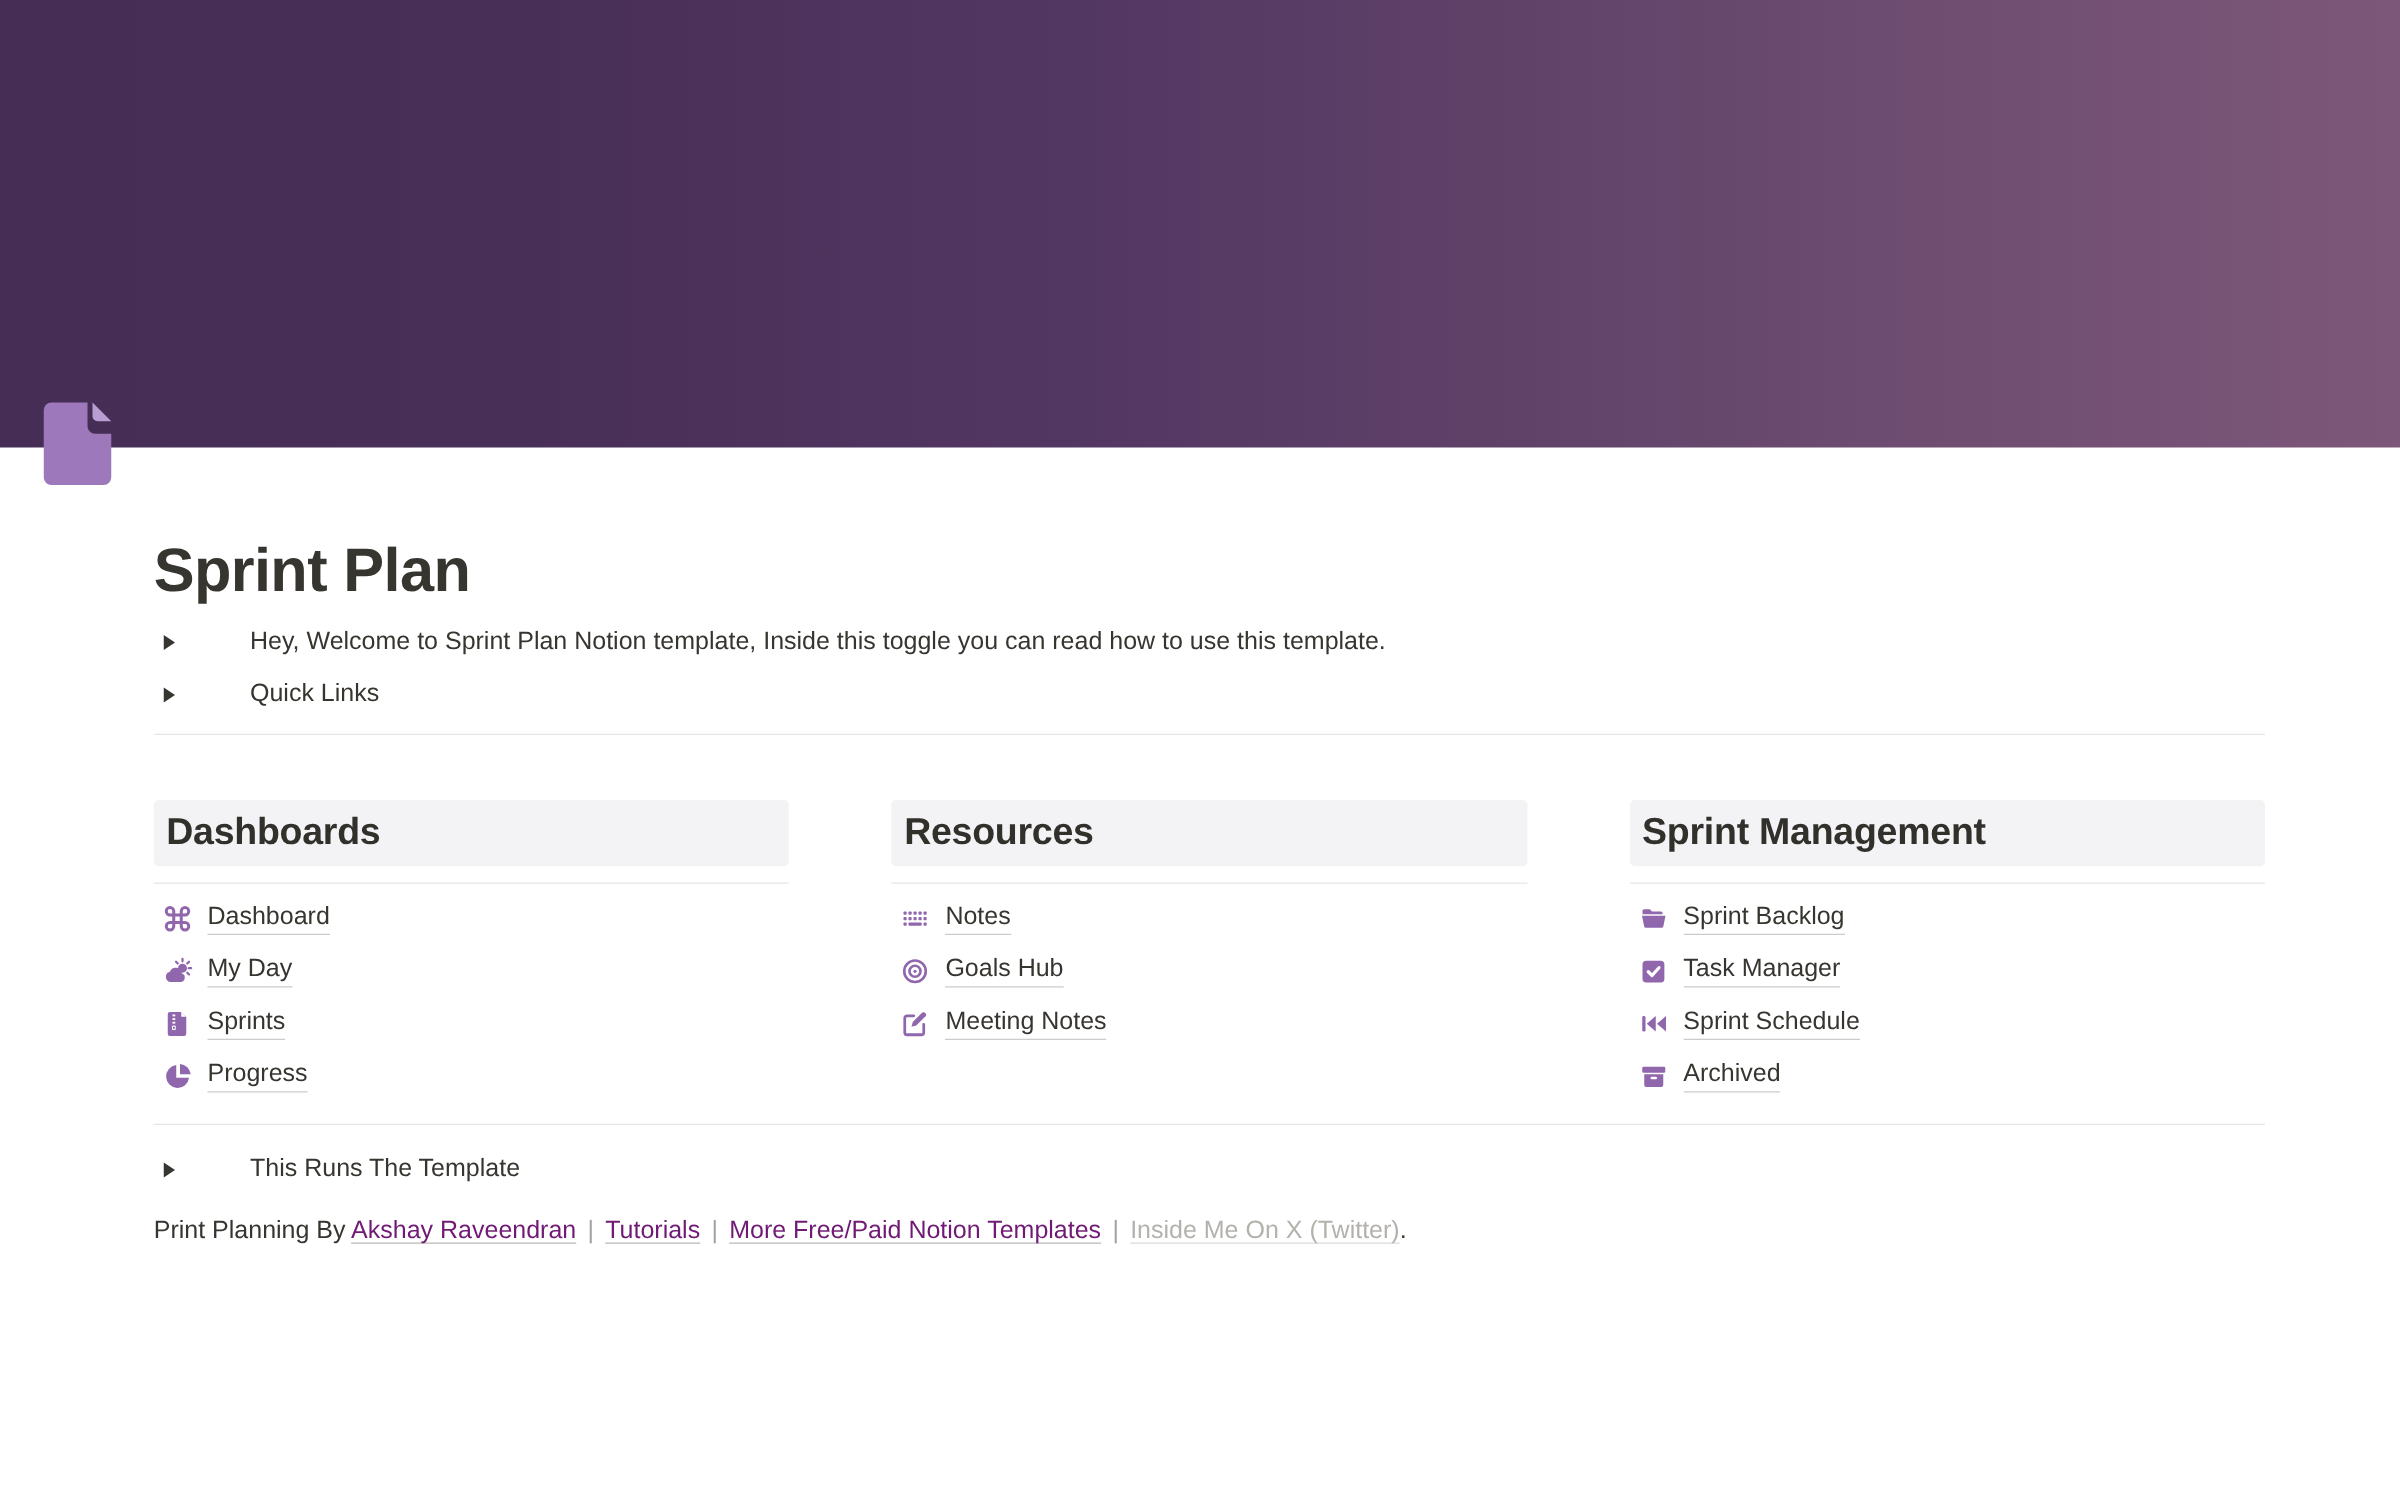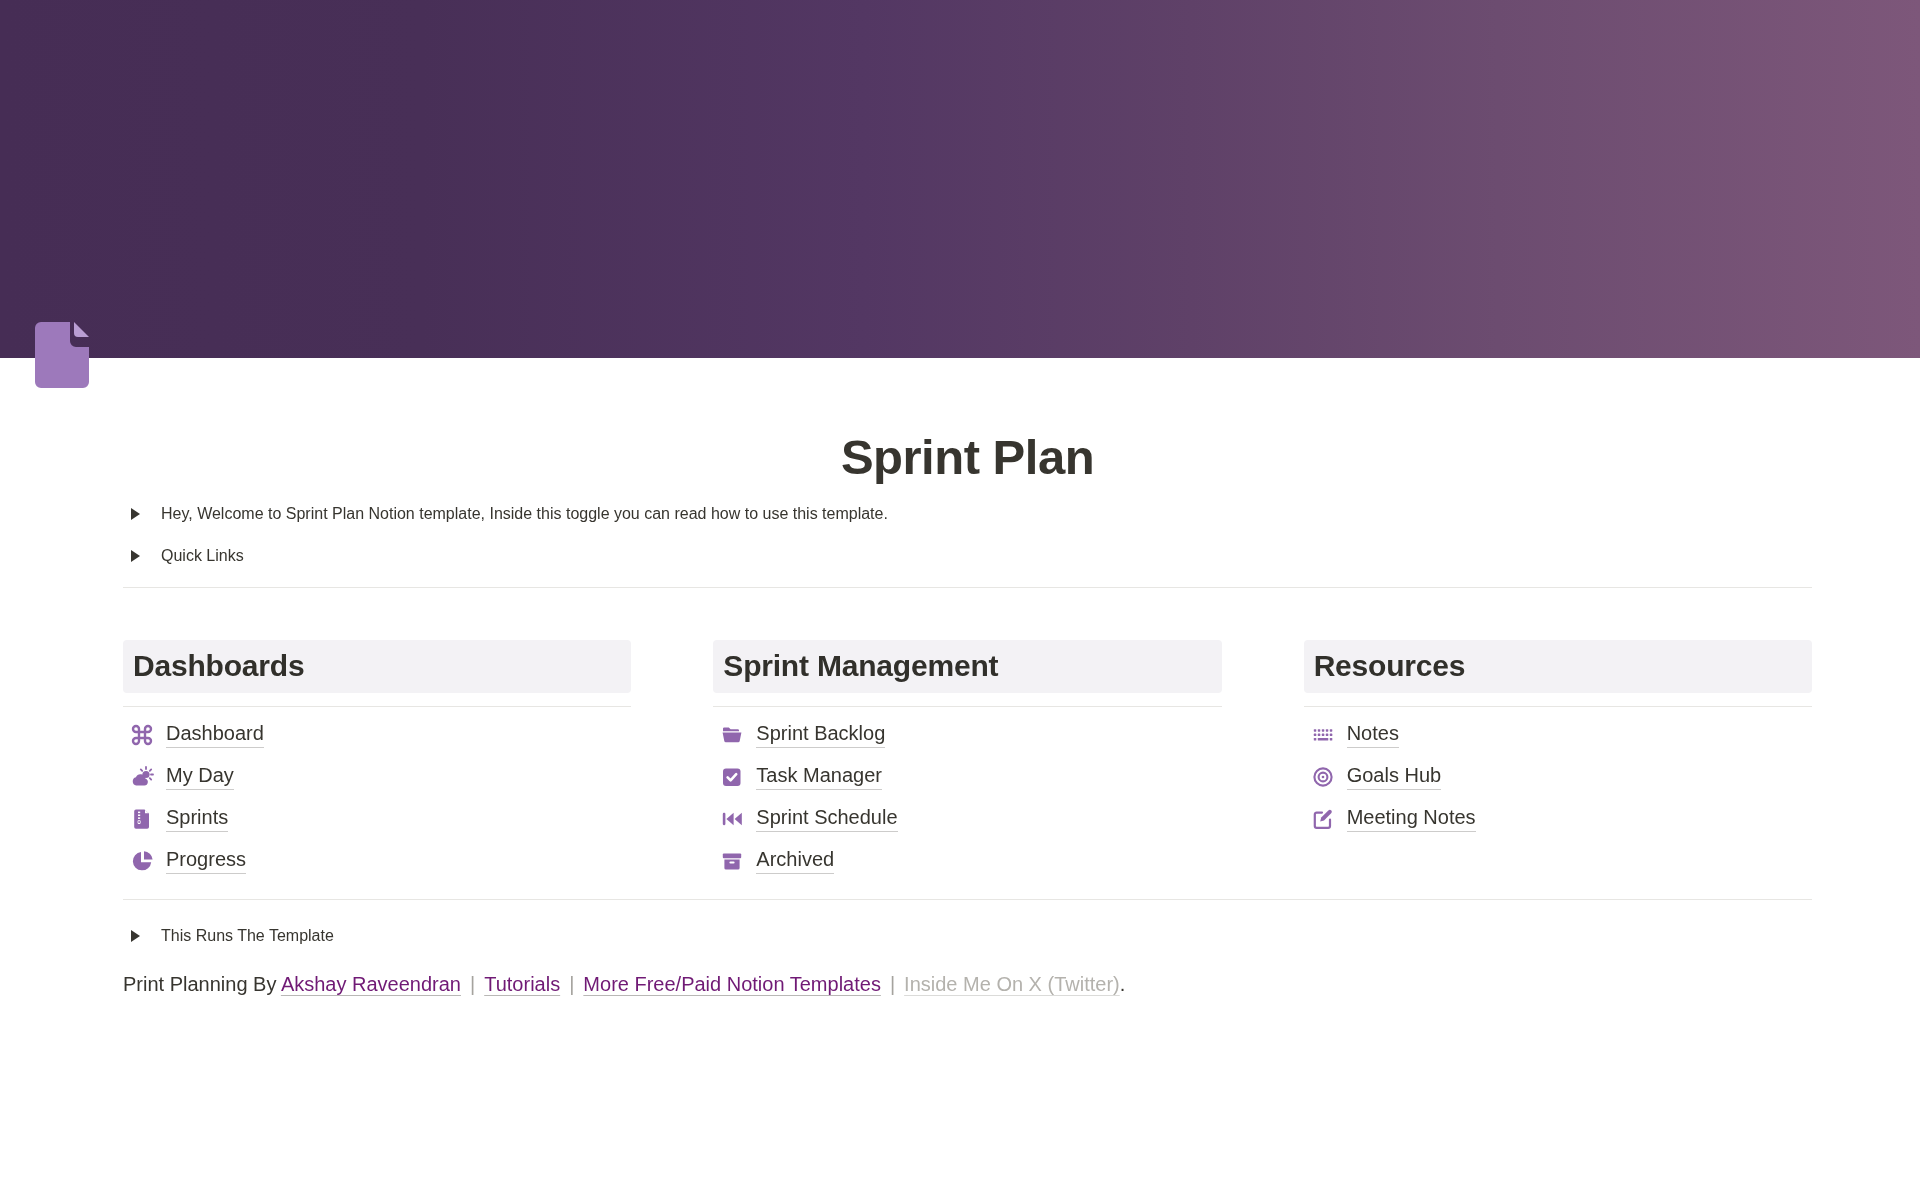--- a/index.html
+++ b/index.html
@@ -14,35 +14,35 @@
     background: linear-gradient(90deg, #462d55 0%, #482f57 22%, #533763 45%, #5f4168 62%, #6c4c70 78%, #7d577a 100%);
   }
   .content { position: relative; padding: 0 108px 0 123px; }
   .page-icon {
     position: absolute; top: -42px; left: 23px;
     width: 78px; height: 78px; cursor: pointer;
   }
   .page-title {
     padding-top: 70px;
     font-size: 49px; font-weight: 700; letter-spacing: -0.5px;
-    line-height: 1.2; color: #37352f; text-align: center;
+    line-height: 1.2; color: #37352f;
   }
   .toggle-list { margin-top: 6px; }
   .toggle-row {
     height: 42px; display: flex; align-items: center;
     padding-left: 8px; cursor: pointer;
   }
   .tri {
     width: 0; height: 0; flex: 0 0 auto;
     border-top: 6px solid transparent;
     border-bottom: 6px solid transparent;
     border-left: 9px solid #37352f;
     margin-right: 21px;
   }
-  .toggle-label { font-size: 16px; color: #37352f; }
+  .toggle-label { font-size: 20px; color: #37352f; margin-left: 39px; }
   .divider { border: none; border-top: 1px solid #e7e6e3; height: 0; }
   .div-1 { margin-top: 10px; }
   .columns {
     margin-top: 52px;
     display: grid; grid-template-columns: 1fr 1fr 1fr; column-gap: 82px;
   }
   .col-header {
     height: 53px; background: #f3f2f5; border-radius: 4px;
     display: flex; align-items: center; padding-left: 10px;
     font-size: 30px; font-weight: 700; color: #31302b; letter-spacing: -0.2px;
@@ -149,67 +149,20 @@
           <span class="link-label">Sprints</span>
         </a>
         <a class="link-row">
           <span class="icon">
             <svg viewBox="0 0 24 24">
               <path d="M11 3 A9.2 9.2 0 1 0 21.2 13.2 L11 13.2 Z" fill="currentColor"></path>
               <path d="M14 2.2 A9.2 9.2 0 0 1 22.6 10.4 L14 10.4 Z" fill="currentColor"></path>
             </svg>
           </span>
           <span class="link-label">Progress</span>
-        </a>
-      </div>
-    </div>
-
-    <div class="col">
-      <div class="col-header">
-        <span>Sprint Management</span>
-      </div>
-      <hr class="divider col-divider">
-      <div class="link-list">
-        <a class="link-row">
-          <span class="icon">
-            <svg viewBox="0 0 24 24">
-              <path d="M3 5.6 a1.2 1.2 0 0 1 1.2 -1.2 h4.6 l1.8 1.8 h7.2 A1.2 1.2 0 0 1 19 7.4 v.9 H3 Z" fill="currentColor"></path>
-              <path d="M2.6 9.6 h18.8 l-1.7 8.3 a1.6 1.6 0 0 1 -1.6 1.3 H5.9 a1.6 1.6 0 0 1 -1.6 -1.3 Z" fill="currentColor"></path>
-            </svg>
-          </span>
-          <span class="link-label">Sprint Backlog</span>
-        </a>
-        <a class="link-row">
-          <span class="icon">
-            <svg viewBox="0 0 24 24">
-              <rect x="3" y="3.5" width="17.5" height="17.5" rx="3" fill="currentColor"></rect>
-              <path d="M7.6 12.4 l3 3 5.6 -6.2" stroke="#ffffff" stroke-width="2.6" fill="none" stroke-linecap="round" stroke-linejoin="round"></path>
-            </svg>
-          </span>
-          <span class="link-label">Task Manager</span>
-        </a>
-        <a class="link-row">
-          <span class="icon">
-            <svg viewBox="0 0 24 24">
-              <rect x="2.8" y="5.8" width="2.6" height="12.4" rx="1.1" fill="currentColor"></rect>
-              <polygon points="13.6,5.8 6.4,12 13.6,18.2" fill="currentColor"></polygon>
-              <polygon points="21.8,5.8 14.6,12 21.8,18.2" fill="currentColor"></polygon>
-            </svg>
-          </span>
-          <span class="link-label">Sprint Schedule</span>
-        </a>
-        <a class="link-row">
-          <span class="icon">
-            <svg viewBox="0 0 24 24">
-              <rect x="2.8" y="4.4" width="18.4" height="4.8" rx="1" fill="currentColor"></rect>
-              <path d="M4.4 10.4 h15.2 V19 a1.6 1.6 0 0 1 -1.6 1.6 H6 A1.6 1.6 0 0 1 4.4 19 Z" fill="currentColor"></path>
-              <rect x="9.4" y="12.4" width="5.2" height="2" rx="1" fill="#ffffff"></rect>
-            </svg>
-          </span>
-          <span class="link-label">Archived</span>
         </a>
       </div>
     </div>
 
     <div class="col">
       <div class="col-header">
         <span>Resources</span>
       </div>
       <hr class="divider col-divider">
       <div class="link-list">
@@ -250,20 +203,67 @@
             <svg viewBox="0 0 24 24">
               <path d="M19 12.5 V19 a1.8 1.8 0 0 1 -1.8 1.8 H5.6 A1.8 1.8 0 0 1 3.8 19 V7.4 a1.8 1.8 0 0 1 1.8 -1.8 H11" fill="none" stroke="currentColor" stroke-width="2.2" stroke-linecap="round"></path>
               <path d="M17.6 3.2 a2 2 0 0 1 2.8 2.8 L13 13.4 l-3.8 1 1 -3.8 Z" fill="currentColor"></path>
             </svg>
           </span>
           <span class="link-label">Meeting Notes</span>
         </a>
       </div>
     </div>
 
+    <div class="col">
+      <div class="col-header">
+        <span>Sprint Management</span>
+      </div>
+      <hr class="divider col-divider">
+      <div class="link-list">
+        <a class="link-row">
+          <span class="icon">
+            <svg viewBox="0 0 24 24">
+              <path d="M3 5.6 a1.2 1.2 0 0 1 1.2 -1.2 h4.6 l1.8 1.8 h7.2 A1.2 1.2 0 0 1 19 7.4 v.9 H3 Z" fill="currentColor"></path>
+              <path d="M2.6 9.6 h18.8 l-1.7 8.3 a1.6 1.6 0 0 1 -1.6 1.3 H5.9 a1.6 1.6 0 0 1 -1.6 -1.3 Z" fill="currentColor"></path>
+            </svg>
+          </span>
+          <span class="link-label">Sprint Backlog</span>
+        </a>
+        <a class="link-row">
+          <span class="icon">
+            <svg viewBox="0 0 24 24">
+              <rect x="3" y="3.5" width="17.5" height="17.5" rx="3" fill="currentColor"></rect>
+              <path d="M7.6 12.4 l3 3 5.6 -6.2" stroke="#ffffff" stroke-width="2.6" fill="none" stroke-linecap="round" stroke-linejoin="round"></path>
+            </svg>
+          </span>
+          <span class="link-label">Task Manager</span>
+        </a>
+        <a class="link-row">
+          <span class="icon">
+            <svg viewBox="0 0 24 24">
+              <rect x="2.8" y="5.8" width="2.6" height="12.4" rx="1.1" fill="currentColor"></rect>
+              <polygon points="13.6,5.8 6.4,12 13.6,18.2" fill="currentColor"></polygon>
+              <polygon points="21.8,5.8 14.6,12 21.8,18.2" fill="currentColor"></polygon>
+            </svg>
+          </span>
+          <span class="link-label">Sprint Schedule</span>
+        </a>
+        <a class="link-row">
+          <span class="icon">
+            <svg viewBox="0 0 24 24">
+              <rect x="2.8" y="4.4" width="18.4" height="4.8" rx="1" fill="currentColor"></rect>
+              <path d="M4.4 10.4 h15.2 V19 a1.6 1.6 0 0 1 -1.6 1.6 H6 A1.6 1.6 0 0 1 4.4 19 Z" fill="currentColor"></path>
+              <rect x="9.4" y="12.4" width="5.2" height="2" rx="1" fill="#ffffff"></rect>
+            </svg>
+          </span>
+          <span class="link-label">Archived</span>
+        </a>
+      </div>
+    </div>
+
   </div>
 
   <hr class="divider div-2">
 
   <div class="toggle-list toggle-bottom">
     <div class="toggle-row">
       <span class="tri"></span>
       <span class="toggle-label">This Runs The Template</span>
     </div>
   </div>

